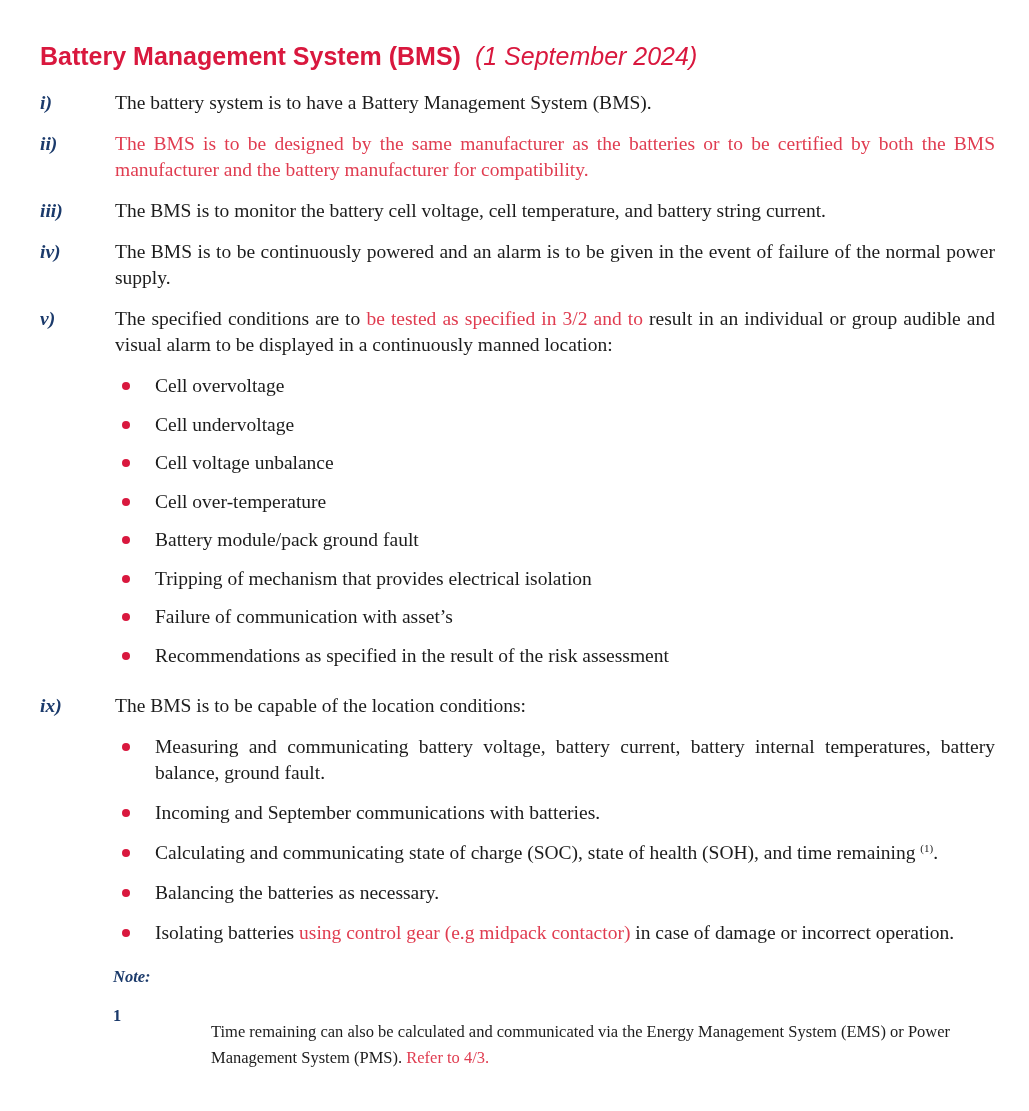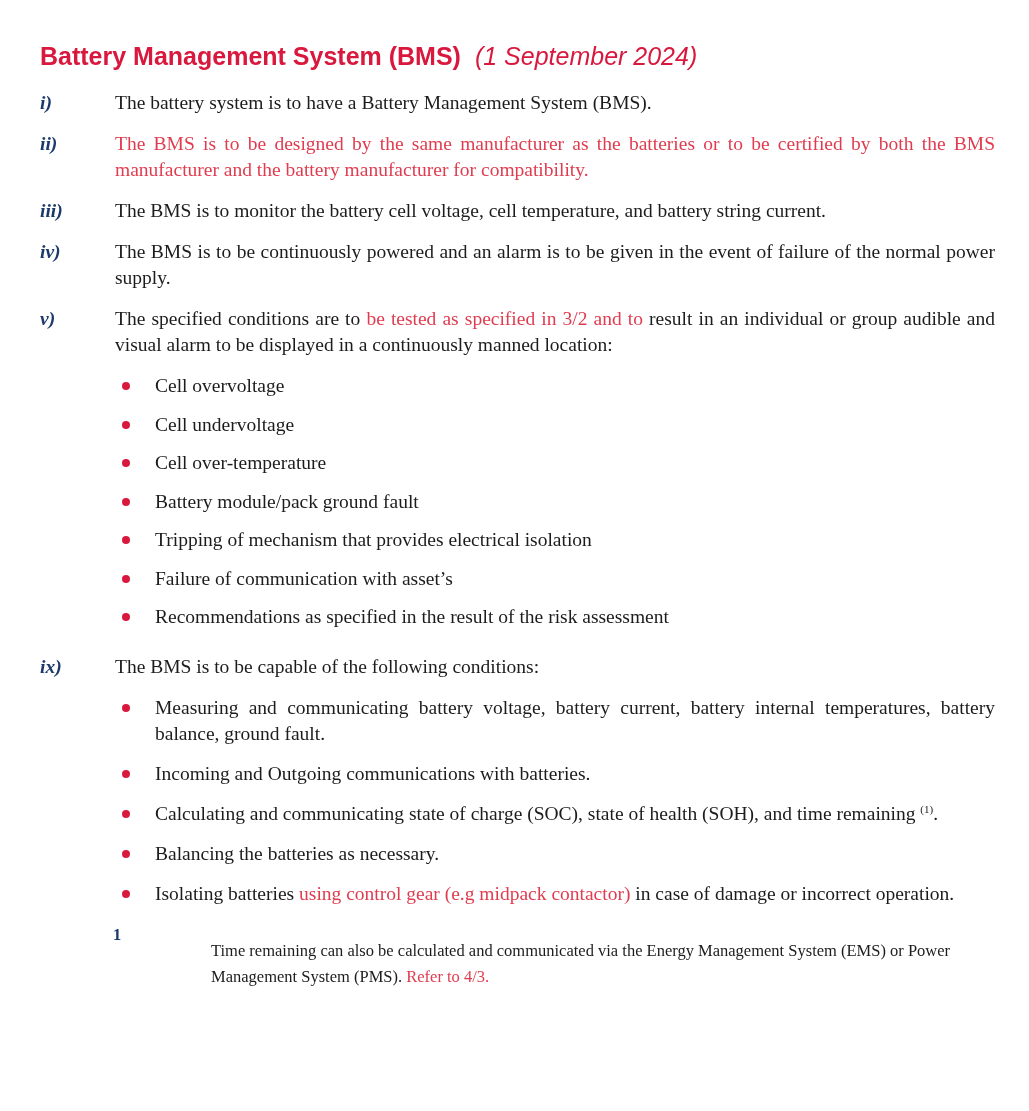--- a/index.html
+++ b/index.html
@@ -133,20 +133,24 @@
     <div class="bullet-row">
       <span class="dot"></span>
       <p class="btext">Cell overvoltage</p>
     </div>
     <div class="bullet-row">
       <span class="dot"></span>
       <p class="btext">Cell undervoltage</p>
     </div>
     <div class="bullet-row">
       <span class="dot"></span>
+      <p class="btext">Cell voltage unbalance</p>
+    </div>
+    <div class="bullet-row">
+      <span class="dot"></span>
       <p class="btext">Cell over-temperature</p>
     </div>
     <div class="bullet-row">
       <span class="dot"></span>
       <p class="btext">Battery module/pack ground fault</p>
     </div>
     <div class="bullet-row">
       <span class="dot"></span>
       <p class="btext">Tripping of mechanism that provides electrical isolation</p>
     </div>
@@ -155,44 +159,45 @@
       <p class="btext">Failure of communication with asset’s</p>
     </div>
     <div class="bullet-row">
       <span class="dot"></span>
       <p class="btext">Recommendations as specified in the result of the risk assessment</p>
     </div>
   </div>
 
   <div class="item gap-lg">
     <span class="numeral">ix)</span>
-    <p class="ptext">The BMS is to be capable of the following conditions:</p>
+    <p class="ptext">The BMS is to be capable of the location conditions:</p>
   </div>
 
   <div class="bullets ix-list">
     <div class="bullet-row">
       <span class="dot"></span>
       <p class="btext justified"><span>Measuring and communicating battery voltage, battery current, battery internal temperatures, battery balance, ground fault.</span></p>
     </div>
     <div class="bullet-row">
       <span class="dot"></span>
-      <p class="btext"><span>Incoming and Outgoing communications with batteries.</span></p>
+      <p class="btext"><span>Incoming and September communications with batteries.</span></p>
     </div>
     <div class="bullet-row">
       <span class="dot"></span>
       <p class="btext justified"><span>Calculating and communicating state of charge (SOC), state of health (SOH), and time remaining </span><sup>(1)</sup><span>.</span></p>
     </div>
     <div class="bullet-row">
       <span class="dot"></span>
       <p class="btext"><span>Balancing the batteries as necessary.</span></p>
     </div>
     <div class="bullet-row">
       <span class="dot"></span>
       <p class="btext justified"><span>Isolating batteries </span><span class="red">using control gear (e.g midpack contactor)</span><span> in case of damage or incorrect operation.</span></p>
     </div>
   </div>
 
+  <div class="note-label">Note:</div>
   <div class="note-row">
     <span class="note-num">1</span>
     <p class="note-text"><span>Time remaining can also be calculated and communicated via the Energy Management System (EMS) or Power Management System (PMS). </span><span class="red">Refer to 4/3.</span></p>
   </div>
 
 </div>
 
 </body></html>

